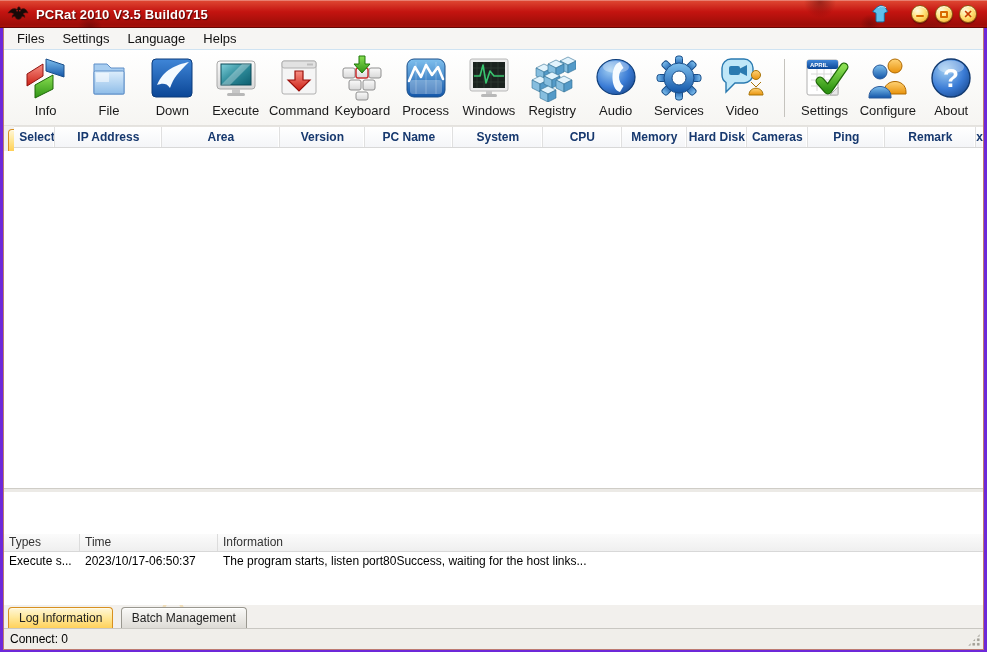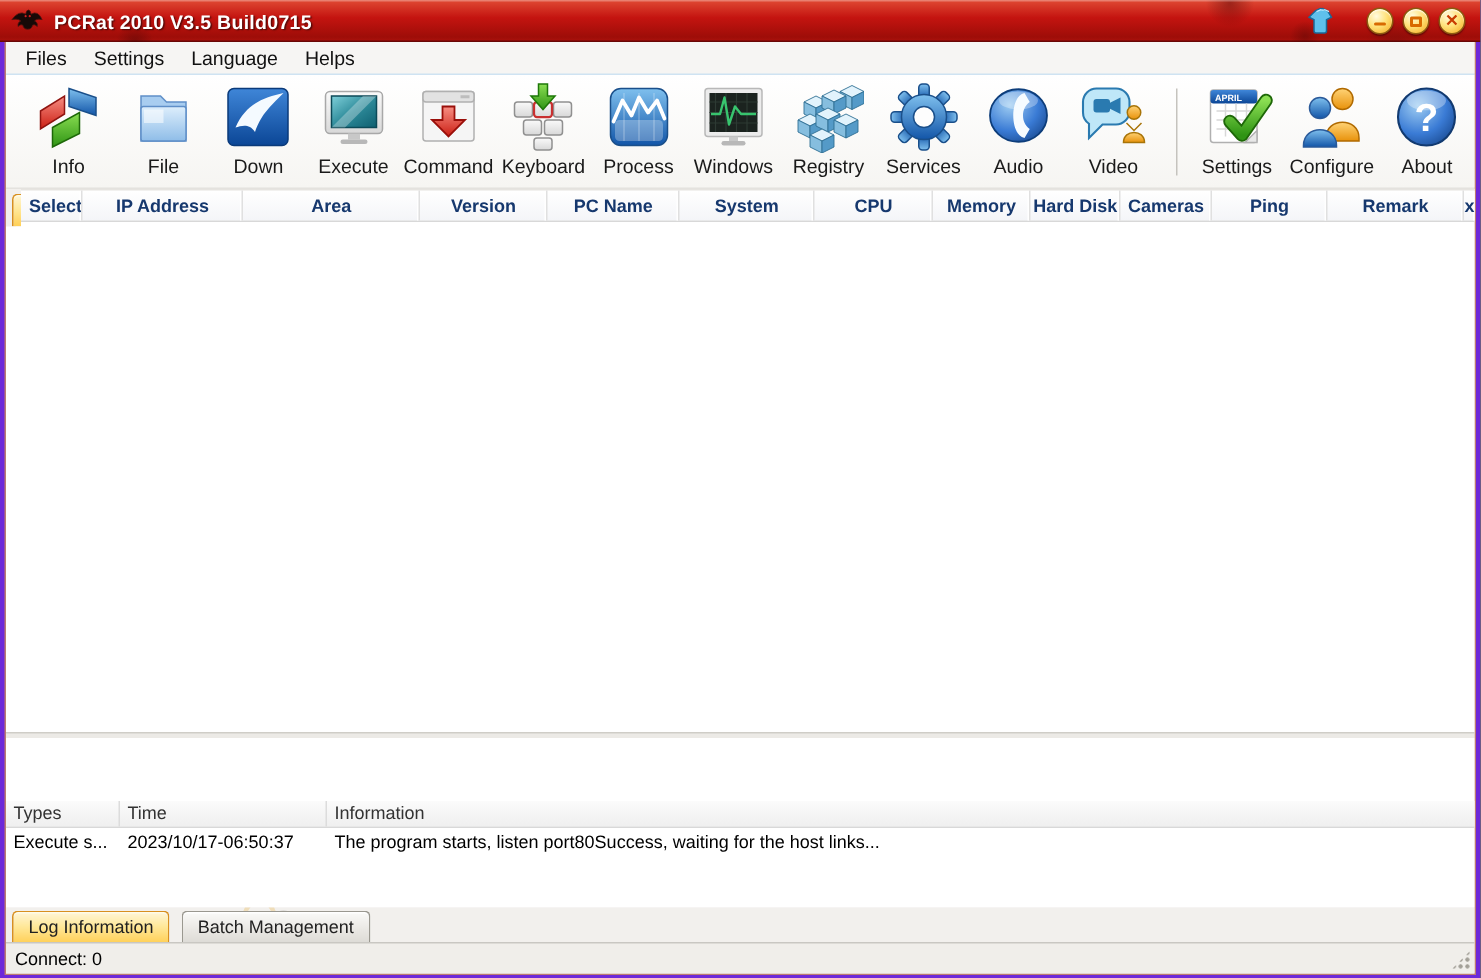--- a/index.html
+++ b/index.html
@@ -352,49 +352,49 @@
                 <path d="M-8,-1 0,3 0,11 -8,7Z" fill="#86bedf"></path>
                 <path d="M8,-1 0,3 0,11 8,7Z" fill="#549ac8"></path>
               </g>
           </g>
         </svg>
         <span class="tool-label">Registry</span>
       </div>
 
       <div class="tool-item">
         <svg class="ticon" viewBox="0 0 48 48">
+          <ellipse cx="24" cy="23" rx="19" ry="17.5" fill="url(#gBall)" stroke="#0d3d7a" stroke-width="1.2"></ellipse>
+          <ellipse cx="24" cy="13" rx="13" ry="6" fill="rgba(255,255,255,.30)"></ellipse>
+          <path d="M28 8 c-10 2 -10 28 0 30 l3.5 -6 c-6 -4 -6 -14 0 -18 Z" fill="#f6fbff"></path>
+        </svg>
+        <span class="tool-label">Audio</span>
+      </div>
+
+      <div class="tool-item">
+        <svg class="ticon" viewBox="0 0 48 48">
           <g transform="translate(24,24)" fill="url(#gBlue)" stroke="#1a4f8a" stroke-width="1">
             <g>
               <rect x="-3.5" y="-22" width="7" height="10" rx="2.5"></rect>
               <rect x="-3.5" y="-22" width="7" height="10" rx="2.5" transform="rotate(45)"></rect>
               <rect x="-3.5" y="-22" width="7" height="10" rx="2.5" transform="rotate(90)"></rect>
               <rect x="-3.5" y="-22" width="7" height="10" rx="2.5" transform="rotate(135)"></rect>
               <rect x="-3.5" y="-22" width="7" height="10" rx="2.5" transform="rotate(180)"></rect>
               <rect x="-3.5" y="-22" width="7" height="10" rx="2.5" transform="rotate(225)"></rect>
               <rect x="-3.5" y="-22" width="7" height="10" rx="2.5" transform="rotate(270)"></rect>
               <rect x="-3.5" y="-22" width="7" height="10" rx="2.5" transform="rotate(315)"></rect>
             </g>
             <circle r="15"></circle>
             <circle r="7" fill="#fdfdfd" stroke="#1a4f8a"></circle>
           </g>
         </svg>
         <span class="tool-label">Services</span>
       </div>
 
       <div class="tool-item">
         <svg class="ticon" viewBox="0 0 48 48">
-          <ellipse cx="24" cy="23" rx="19" ry="17.5" fill="url(#gBall)" stroke="#0d3d7a" stroke-width="1.2"></ellipse>
-          <ellipse cx="24" cy="13" rx="13" ry="6" fill="rgba(255,255,255,.30)"></ellipse>
-          <path d="M28 8 c-10 2 -10 28 0 30 l3.5 -6 c-6 -4 -6 -14 0 -18 Z" fill="#f6fbff"></path>
-        </svg>
-        <span class="tool-label">Audio</span>
-      </div>
-
-      <div class="tool-item">
-        <svg class="ticon" viewBox="0 0 48 48">
           <path d="M4 14 a9 9 0 0 1 9 -9 h13 a9 9 0 0 1 9 9 v6 a9 9 0 0 1 -9 9 h-9 l-9 9 v-9.5 a9 9 0 0 1 -4 -7.5 z" fill="#bfe7f8" stroke="#2a7ab0" stroke-width="1.4"></path>
           <rect x="11" y="12" width="11" height="9" rx="2" fill="#2a7ab0"></rect>
           <path d="M22 14.5 l7 -3.5 v11 l-7 -3.5 Z" fill="#2a7ab0"></path>
           <circle cx="38" cy="21" r="4.5" fill="url(#gOrange)" stroke="#a87408" stroke-width="1"></circle>
           <path d="M31 41 c0 -9 14 -9 14 0 Z" fill="url(#gOrange)" stroke="#a87408" stroke-width="1"></path>
           <path d="M33 28 l5 5 5 -5" fill="none" stroke="#a87408" stroke-width="1"></path>
         </svg>
         <span class="tool-label">Video</span>
       </div>
 

